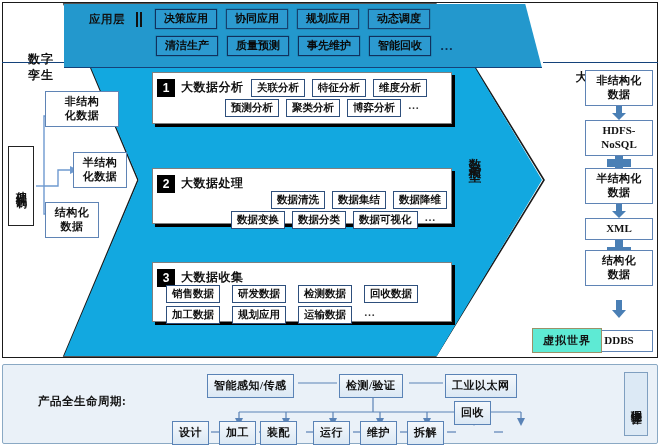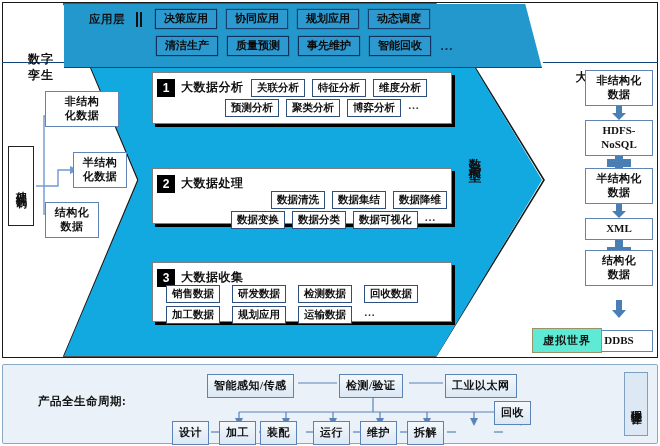--- a/index.html
+++ b/index.html
@@ -409,17 +409,17 @@
 <div class="lbox" style="left:207px;top:374px;">智能感知/传感</div>
 <div class="lbox" style="left:339px;top:374px;">检测/验证</div>
 <div class="lbox" style="left:445px;top:374px;">工业以太网</div>
 
 <div class="lbox" style="left:172px;top:421px;">设计</div>
 <div class="lbox" style="left:219px;top:421px;">加工</div>
 <div class="lbox" style="left:260px;top:421px;">装配</div>
 <div class="lbox" style="left:313px;top:421px;">运行</div>
 <div class="lbox" style="left:360px;top:421px;">维护</div>
 <div class="lbox" style="left:407px;top:421px;text-align:right;">拆解</div>
-<div class="lbox" style="left:454px;top:401px;margin-left:40px;">回收</div>
+<div class="lbox" style="left:454px;top:401px;">回收</div>
 
 <div class="phys">
   <span>物理世界</span>
 </div>
 
 </body></html>

